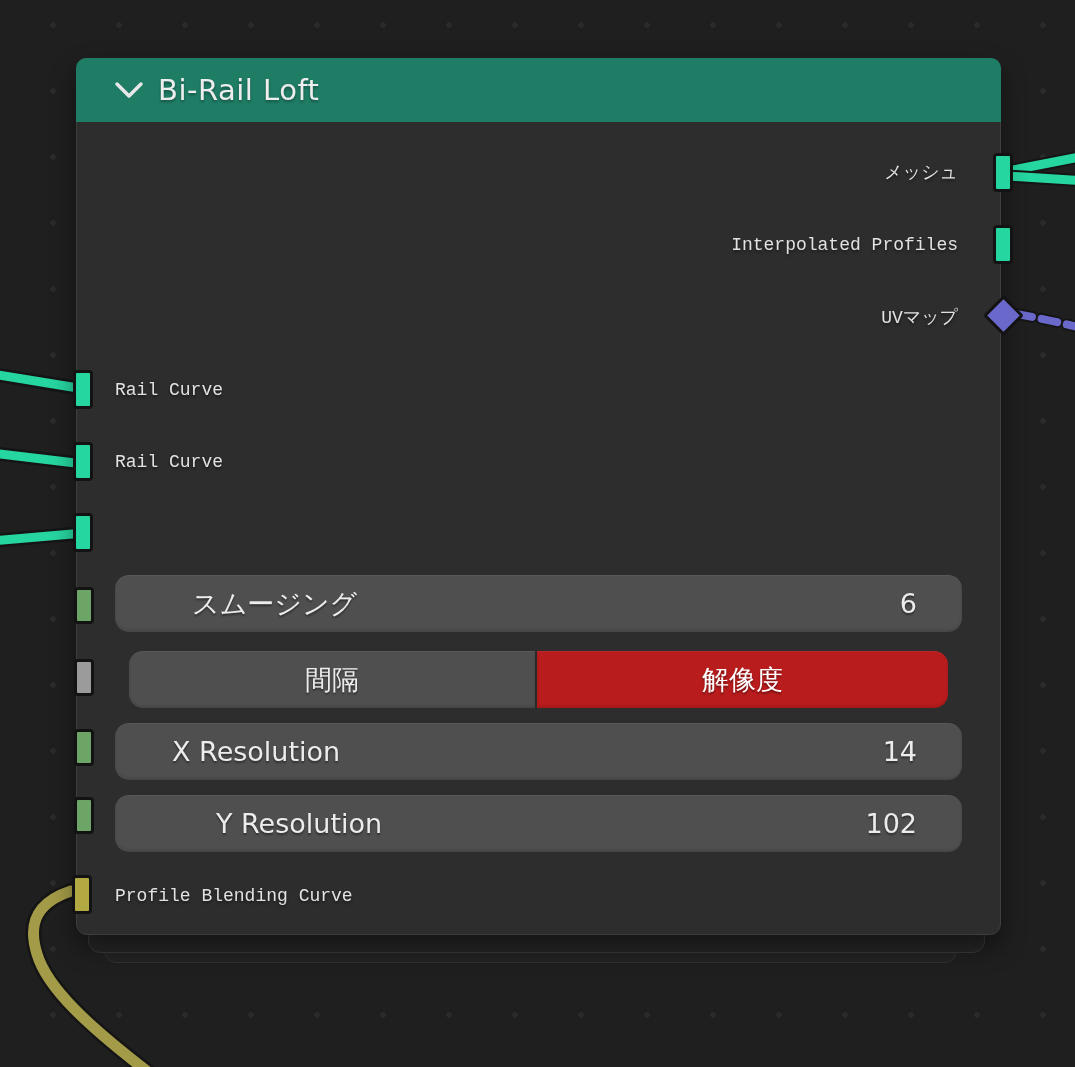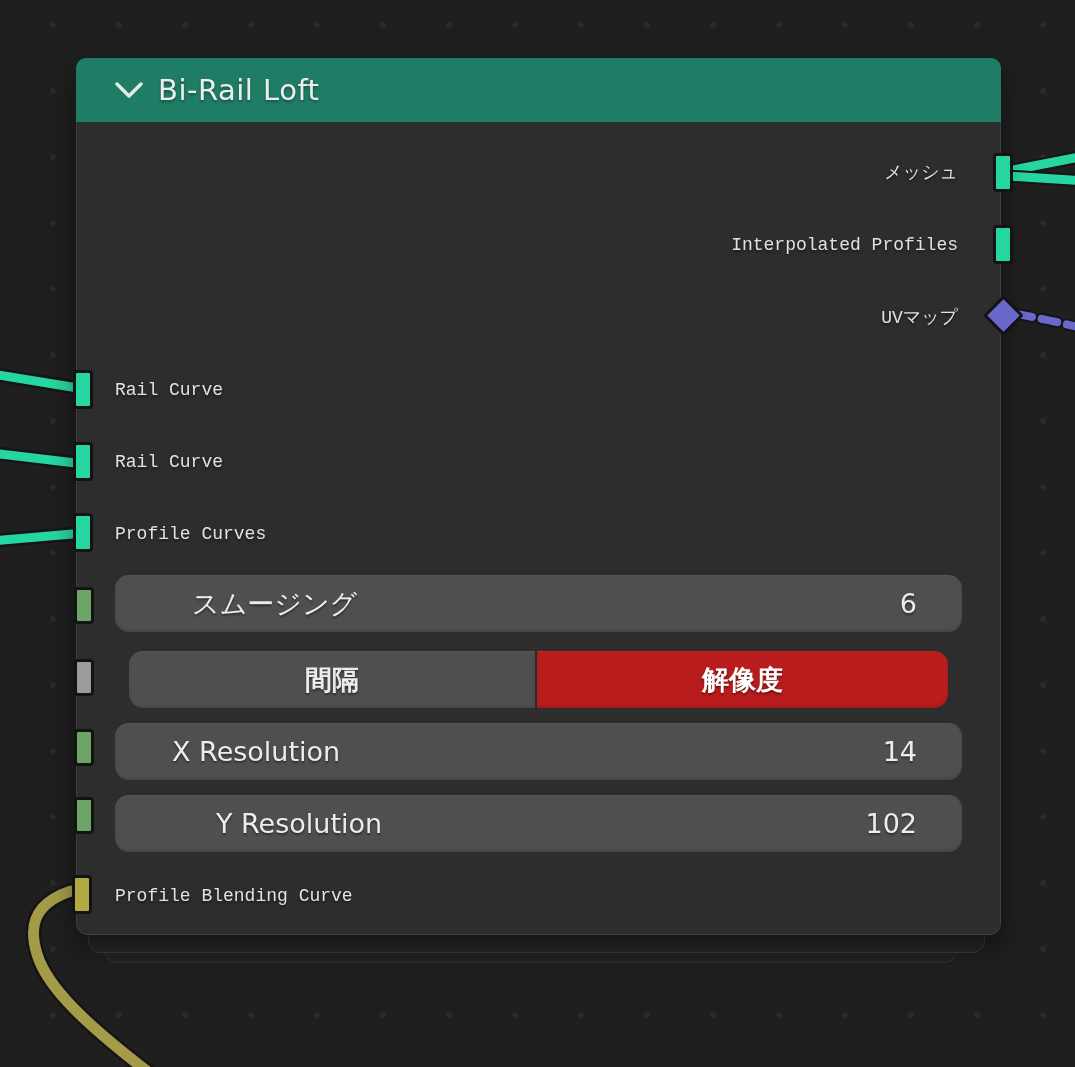--- a/index.html
+++ b/index.html
@@ -41,21 +41,21 @@
 
   
   .widget { position:absolute; left:38px; width:847px; height:57px;
             background:#4f4f4f; border-radius:14px;
             font-size:27px; color:#ececec; text-shadow:0 2px 2px rgba(0,0,0,0.4);
             box-shadow: inset 0 1px 0 rgba(255,255,255,0.05), inset 0 -2px 3px rgba(0,0,0,0.12);
             display:flex; align-items:center; box-sizing:border-box; }
   .w-label { flex:1; padding-left:57px; text-align:left; }
   .w-value { padding-right:45px; text-align:right; }
 
-  .toggle { padding:14px; background:transparent; box-shadow:none;font-weight:bold; }
+  .toggle { padding:14px; background:transparent; box-shadow:none; }
   .seg { height:57px; display:flex; align-items:center; justify-content:center; box-sizing:border-box;
          box-shadow: inset 0 1px 0 rgba(255,255,255,0.05), inset 0 -2px 3px rgba(0,0,0,0.12); }
   .seg-left  { width:406px; background:#4f4f4f; border-radius:14px 0 0 14px; }
   .seg-gap   { width:2px; height:57px; background:#2a2a2a; }
   .seg-right { flex:1; background:#b91c1c; border-radius:0 14px 14px 0; color:#ffffff; }
 
   
   .sock { position:absolute; width:20px; border:3px solid #131313; border-radius:4px;
           box-sizing:border-box; z-index:6; }
   .sock-geo    { background:#26d6a0; }
@@ -113,21 +113,20 @@
       </svg>
       <span class="node-title">Bi-Rail Loft</span>
     </div>
 
     <div class="io-label io-out" style="top:96px;">メッシュ</div>
     <div class="io-label io-out" style="top:168px;">Interpolated Profiles</div>
     <div class="io-label io-out" style="top:241px;">UVマップ</div>
 
     <div class="io-label io-in" style="top:313px;">Rail Curve</div>
     <div class="io-label io-in" style="top:385px;">Rail Curve</div>
-    <div class="io-label io-in" style="top:457px;">Profile Curves</div>
     <div class="io-label io-in" style="top:819px;">Profile Blending Curve</div>
 
     <div class="widget" style="top:516px;padding-left:20px;">
       <span class="w-label">スムージング</span>
       <span class="w-value">6</span>
     </div>
 
     <div class="widget toggle" style="top:592px;">
       <div class="seg seg-left">
         <span>間隔</span>

